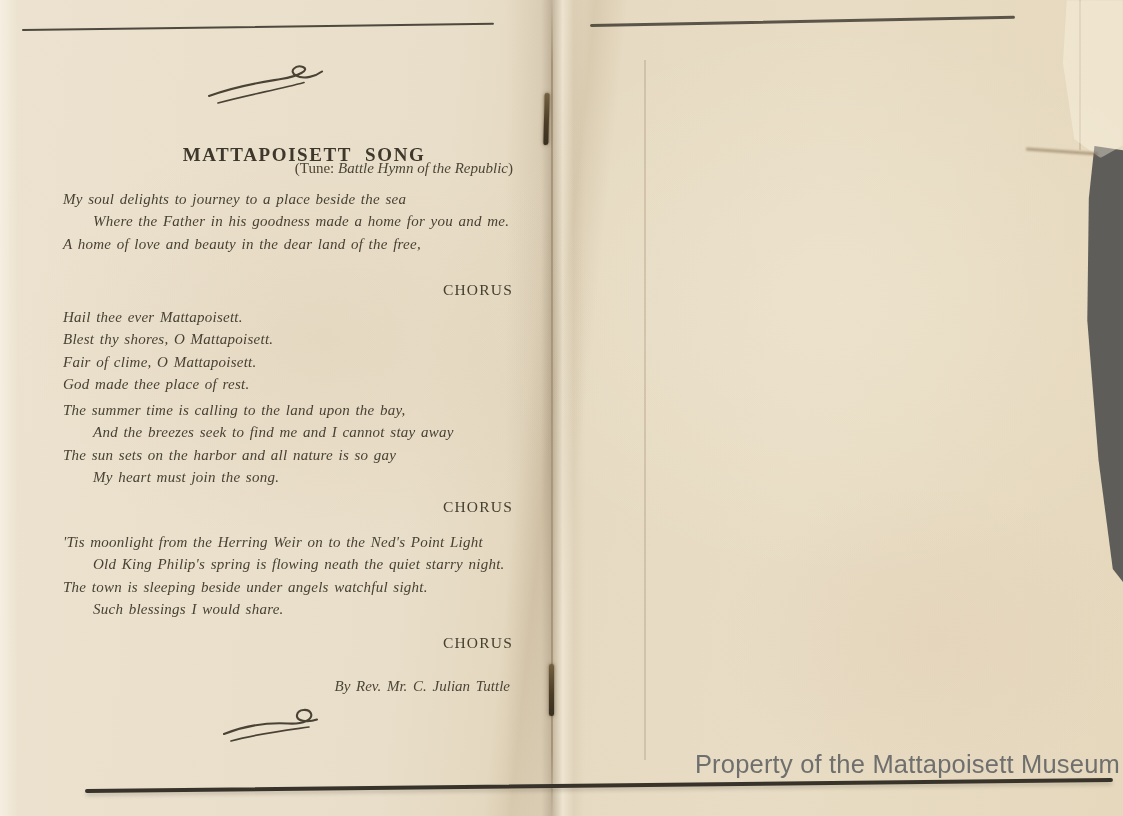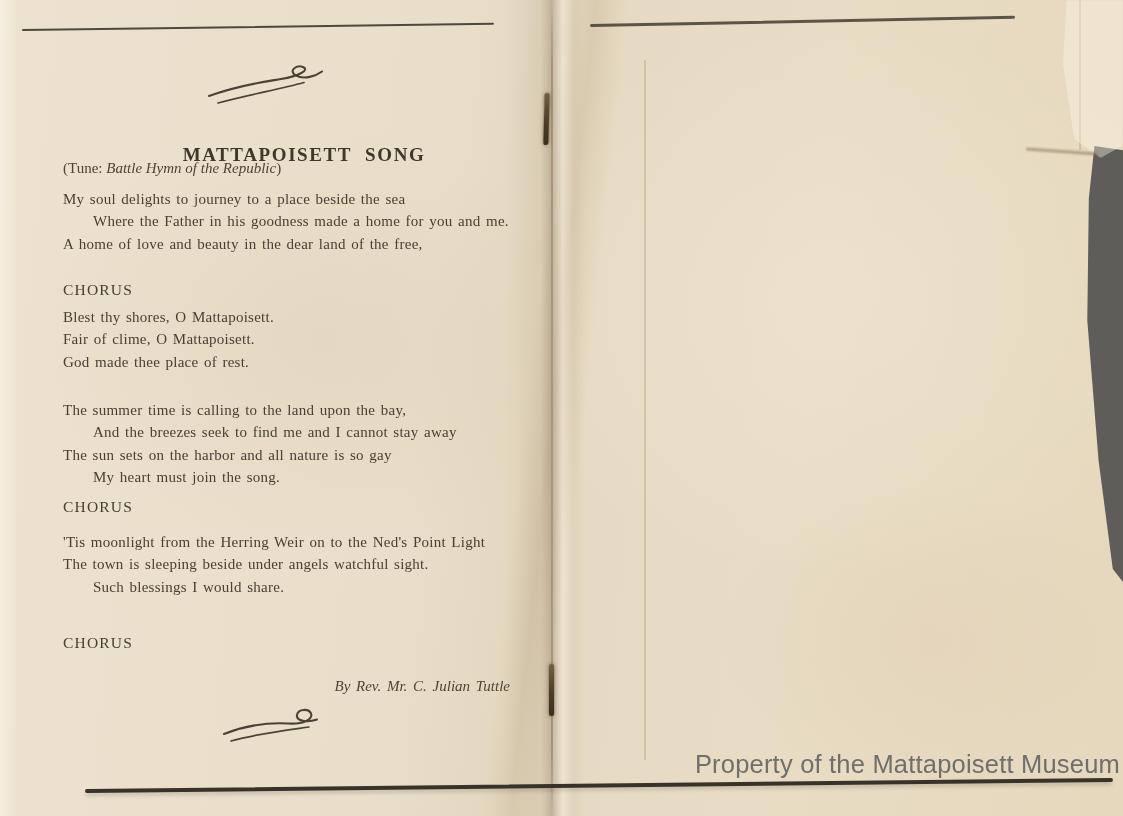--- a/index.html
+++ b/index.html
@@ -31,28 +31,28 @@
     transform:rotate(4deg);filter:blur(1px);}
   .flap-hi{position:absolute;left:1048px;top:0;width:75px;height:158px;background:rgba(255,249,233,.38);
     clip-path:polygon(30% 0,100% 0,100% 92%,70% 100%,35% 88%,20% 40%,25% 0);filter:blur(1px);}
   .edge-hi{position:absolute;left:0;top:0;width:18px;height:816px;
     background:linear-gradient(to right, rgba(255,252,244,.5), rgba(255,252,244,0));}
 
   
   .lp{position:absolute;left:0;top:0;width:545px;height:816px;color:#484133;}
   .lp .title{position:absolute;left:63px;top:128px;width:450px;margin:16px;text-align:center;
     font-size:19px;font-weight:bold;letter-spacing:1.6px;word-spacing:7px;color:#3e382c;}
-  .lp .tune{position:absolute;left:63px;top:160px;width:450px;text-align:left;font-size:15px;color:#4c4536;}
+  .lp .tune{position:absolute;left:63px;top:160px;width:450px;text-align:right;font-size:15px;color:#4c4536;}
   .lp .block{position:absolute;left:63px;width:458px;font-size:15px;line-height:22.3px;
     letter-spacing:.25px;word-spacing:1.5px;}
-  .lp .chorus-label{position:absolute;left:63px;width:450px;text-align:left;font-size:15.5px;
+  .lp .chorus-label{position:absolute;left:63px;width:450px;text-align:right;font-size:15.5px;
     letter-spacing:1.2px;color:#45402f;}
   .lp .attribution{position:absolute;left:63px;width:447px;text-align:right;font-style:italic;
     font-size:15px;color:#4c4536;word-spacing:2px;}
-  .line{white-space:nowrap;}
+  .line{white-space:nowrap;font-style:italic;}
   .lp .line.ind{padding-left:30px;}
   .flourish{position:absolute;}
 
   
   .rp{position:absolute;left:560px;top:0;width:563px;height:816px;color:#6c6251;}
   .watermark{position:absolute;left:660px;top:750px;width:460px;text-align:right;
     font-family:"Liberation Sans", sans-serif;font-size:25.5px;color:#6f6f6e;letter-spacing:.2px;}
   svg{display:block;}
 </style>
 </head>
@@ -91,36 +91,38 @@
     <div class="tune"><span>(Tune: </span><i>Battle Hymn of the Republic</i><span>)</span></div>
 
     <div class="block" style="top:188px;">
         <div class="line">My soul delights to journey to a place beside the sea</div>
         <div class="line ind">Where the Father in his goodness made a home for you and me.</div>
         <div class="line">A home of love and beauty in the dear land of the free,</div>
       </div>
 
     <div class="chorus-label" style="top:281px;">CHORUS</div>
     <div class="block" style="top:306px;">
+        <div class="line">Hail thee ever Mattapoisett.</div>
         <div class="line">Blest thy shores, O Mattapoisett.</div>
         <div class="line">Fair of clime, O Mattapoisett.</div>
         <div class="line">God made thee place of rest.</div>
       </div>
 
     <div class="block" style="top:399px;">
         <div class="line">The summer time is calling to the land upon the bay,</div>
         <div class="line ind">And the breezes seek to find me and I cannot stay away</div>
         <div class="line">The sun sets on the harbor and all nature is so gay</div>
         <div class="line ind">My heart must join the song.</div>
       </div>
 
     <div class="chorus-label" style="top:498px;">CHORUS</div>
 
     <div class="block" style="top:531px;">
         <div class="line">'Tis moonlight from the Herring Weir on to the Ned's Point Light</div>
+        <div class="line ind">Old King Philip's spring is flowing neath the quiet starry night.</div>
         <div class="line">The town is sleeping beside under angels watchful sight.</div>
         <div class="line ind">Such blessings I would share.</div>
       </div>
 
     <div class="chorus-label" style="top:634px;">CHORUS</div>
 
     <div class="attribution" style="top:678px;">By Rev. Mr. C. Julian Tuttle</div>
 
     <div class="flourish" style="left:220px;top:706px;">
       <svg width="112" height="42" viewBox="0 0 112 42" fill="none">

